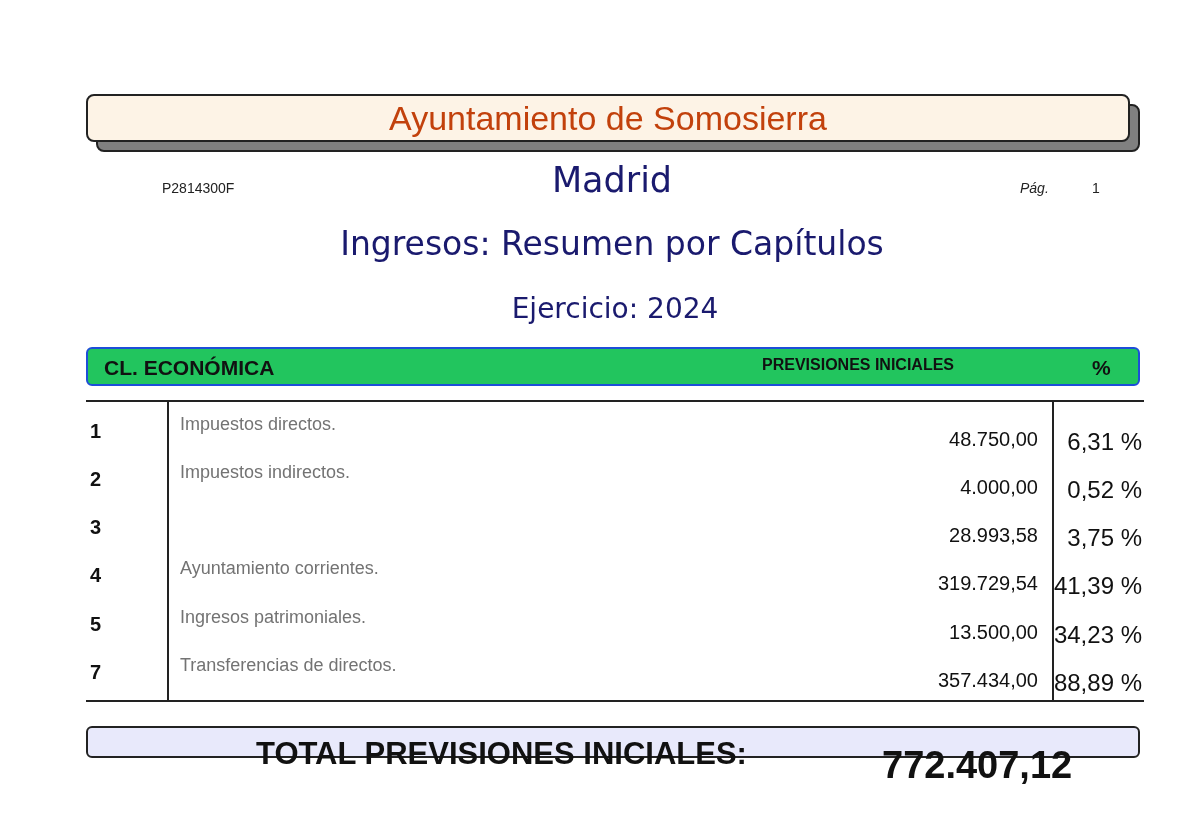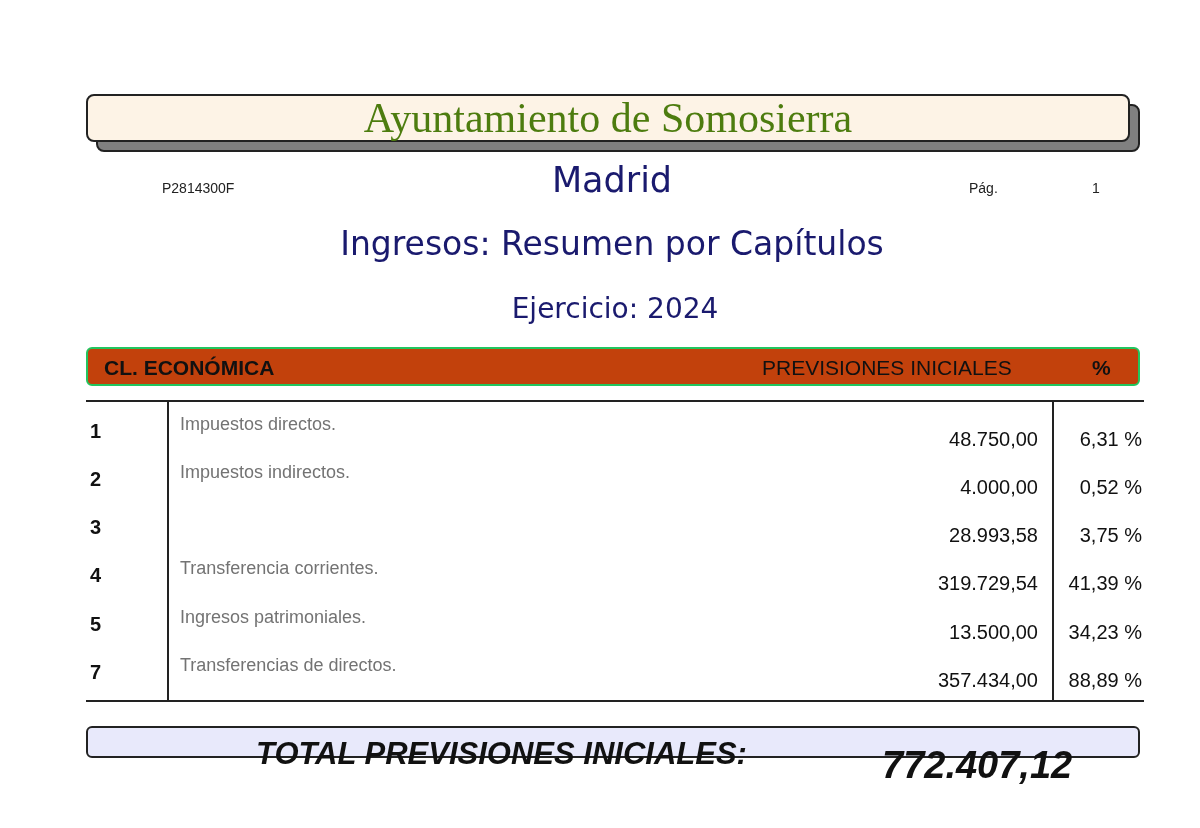--- a/index.html
+++ b/index.html
@@ -1,39 +1,39 @@
 <!DOCTYPE html>
 <html><head>
 <meta charset="utf-8">
 <style>
   html, body { margin:0; padding:0; background:#ffffff; }
   body { width:1200px; height:828px; position:relative; overflow:hidden; font-family:"Liberation Sans", sans-serif; color:#111; }
   .title-shadow { position:absolute; left:96px; top:104px; width:1044px; height:48px; background:#808080; border:2px solid #222; border-radius:8px; box-sizing:border-box; }
   .title-box { position:absolute; left:86px; top:94px; width:1044px; height:48px; background:#fdf3e6; border:2px solid #222; border-radius:8px; box-sizing:border-box; display:flex; align-items:center; justify-content:center; }
-  .title-text { font-family:Liberation Serif, serif; font-size:42px; color:#4d7c0f; letter-spacing:0px; }
+  .title-text { font-family:Liberation Sans, sans-serif; font-size:34px; color:#c2410c; letter-spacing:0px; }
   .cif { position:absolute; left:162px; top:180px; font-size:14px; color:#222; }
   .city { position:absolute; left:0; width:1224px; top:160px; text-align:center; font-family:"DejaVu Sans", sans-serif; font-size:35px; color:#1a1a6e; }
-  .page-label { position:absolute; left:969px; top:180px; font-size:14px; color:#222; }
+  .page-label { position:absolute; left:1020px; top:180px; font-size:14px; color:#222;font-style:italic; }
   .page-num { position:absolute; left:1092px; top:180px; font-size:14px; color:#222; }
   .subtitle { position:absolute; left:0; width:1224px; top:224px; text-align:center; font-family:"DejaVu Sans", sans-serif; font-size:33px; color:#1a1a6e; }
   .year { position:absolute; left:0; width:1230px; top:292px; text-align:center; font-family:"DejaVu Sans", sans-serif; font-size:28px; color:#1a1a6e; }
-  .head-box { position:absolute; left:86px; top:347px; width:1054px; height:39px; background:#c2410c; border:2px solid #22c55e; border-radius:6px; box-sizing:border-box; }
+  .head-box { position:absolute; left:86px; top:347px; width:1054px; height:39px; background:#22c55e; border:2px solid #1d4ed8; border-radius:6px; box-sizing:border-box; }
   .head-col1 { position:absolute; left:16px; top:7px; font-size:21px; font-weight:bold; }
-  .head-col2 { position:absolute; left:674px; top:7px; font-size:21px; font-weight:normal; }
+  .head-col2 { position:absolute; left:674px; top:7px; font-size:16px; font-weight:bold; }
   .head-col3 { position:absolute; left:1004px; top:7px; font-size:21px; font-weight:bold; }
   .rule-top { position:absolute; left:86px; top:400px; width:1058px; height:2px; background:#222; }
   .rule-bottom { position:absolute; left:86px; top:700px; width:1058px; height:2px; background:#222; }
   .vline1 { position:absolute; left:167px; top:402px; width:2px; height:298px; background:#222; }
   .vline2 { position:absolute; left:1052px; top:402px; width:2px; height:298px; background:#222; }
   .row { position:absolute; left:86px; width:1060px; height:48px; }
   .row .code { position:absolute; left:4px; top:16px; font-size:20px; font-weight:bold; }
   .row .desc { position:absolute; left:94px; top:10px; font-size:18px; color:#737373; }
   .row .amount { position:absolute; right:108px; top:24px; font-size:20px; text-align:center; }
-  .row .pct { position:absolute; right:4px; top:24px; font-size:20px; text-align:right; }
-  .total-box { position:absolute; left:86px; top:726px; width:1054px; height:32px; background:#e8e9fb; border:2px solid #222; border-radius:6px; box-sizing:border-box;font-style:italic; }
+  .row .pct { position:absolute; right:4px; top:24px; font-size:24px; text-align:right; }
+  .total-box { position:absolute; left:86px; top:726px; width:1054px; height:32px; background:#e8e9fb; border:2px solid #222; border-radius:6px; box-sizing:border-box; }
   .total-label { position:absolute; left:168px; top:8px; font-size:31px; font-weight:bold; }
   .total-value { position:absolute; left:794px; top:16px; font-size:38px; font-weight:bold; }
 </style>
 </head>
 <body>
 
 <div class="title-shadow"></div>
 <div class="title-box">
   <span class="title-text">Ayuntamiento de Somosierra</span>
 </div>
@@ -68,21 +68,21 @@
   <span class="amount">4.000,00</span>
   <span class="pct">0,52 %</span>
 </div>
 <div class="row" style="top:500px;">
   <span class="code">3</span>
   <span class="amount">28.993,58</span>
   <span class="pct">3,75 %</span>
 </div>
 <div class="row" style="top:548px;">
   <span class="code">4</span>
-  <span class="desc">Transferencia corrientes.</span>
+  <span class="desc">Ayuntamiento corrientes.</span>
   <span class="amount">319.729,54</span>
   <span class="pct">41,39 %</span>
 </div>
 <div class="row" style="top:597px;">
   <span class="code">5</span>
   <span class="desc">Ingresos patrimoniales.</span>
   <span class="amount">13.500,00</span>
   <span class="pct">34,23 %</span>
 </div>
 <div class="row" style="top:645px;">

